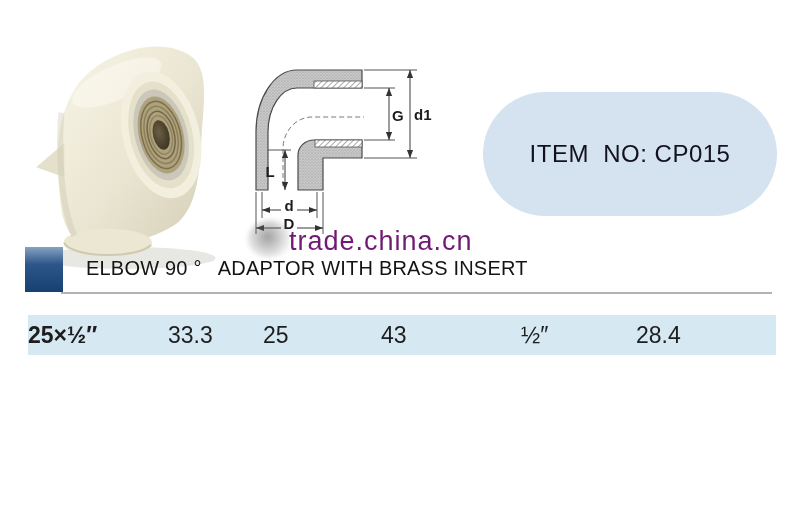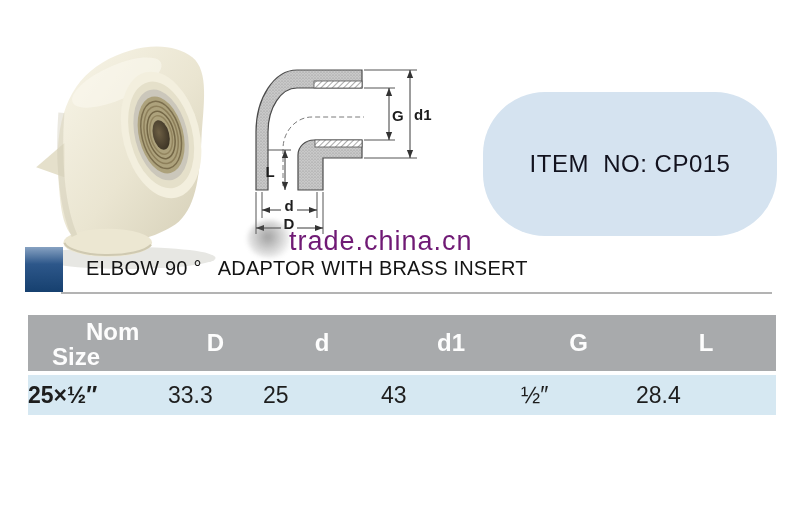--- a/index.html
+++ b/index.html
@@ -7,21 +7,21 @@
     position:relative; width:800px; height:510px; background:#ffffff;
     font-family:"Liberation Sans", sans-serif; overflow:hidden;
   }
   
   .photo { position:absolute; left:28px; top:12px; width:232px; height:262px; z-index:2; }
   
   .diagram { position:absolute; left:245px; top:50px; width:195px; height:198px; z-index:1; }
   .diagram text { font-family:"Liberation Sans", sans-serif; font-weight:bold; fill:#1c1c1c; }
   
   .badge {
-    position:absolute; left:483px; top:92px; width:294px; height:144px;
+    position:absolute; left:483px; top:92px; width:294px; height:124px;
     background:#d5e3f0; border-radius:62px; display:flex; align-items:center;
     justify-content:center; z-index:1;
   }
   .badge span { font-size:24px; color:#12121e; letter-spacing:0.5px; white-space:pre; }
   
   .wm-blob {
     position:absolute; left:247px; top:220px; width:46px; height:38px; border-radius:50%;
     background:radial-gradient(circle at 45% 45%, #636363 0%, rgba(120,120,120,0.25) 60%, rgba(255,255,255,0) 75%);
     filter:blur(2px); opacity:0.6; z-index:3;
   }
@@ -166,31 +166,20 @@
   <table class="spec-table">
     <colgroup>
       <col style="width:140px">
         <col style="width:95px">
         <col style="width:118px">
       <col style="width:140px">
         <col style="width:115px">
         <col style="width:140px">
     </colgroup>
     <tbody>
-        <tr>
-      <th class="nom-th">
-        <div class="nom-line1">Nom</div>
-        <div class="nom-line2">Size</div>
-      </th>
-      <th>D</th>
-      <th>d</th>
-      <th>d1</th>
-      <th>G</th>
-      <th>L</th>
-    </tr>
     <tr class="row-hi">
       <td class="nom-cell">25×½″</td>
       <td>33.3</td>
       <td>25</td>
       <td>43</td>
       <td>½″</td>
       <td>28.4</td>
     </tr>
   </tbody>
     </table>

